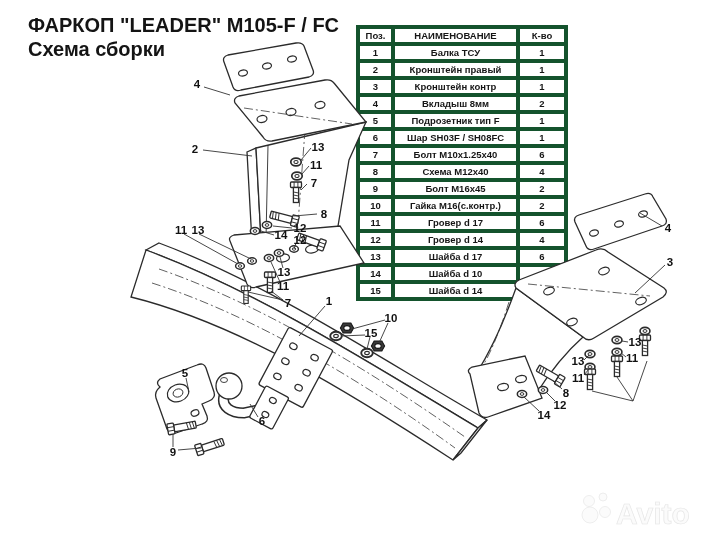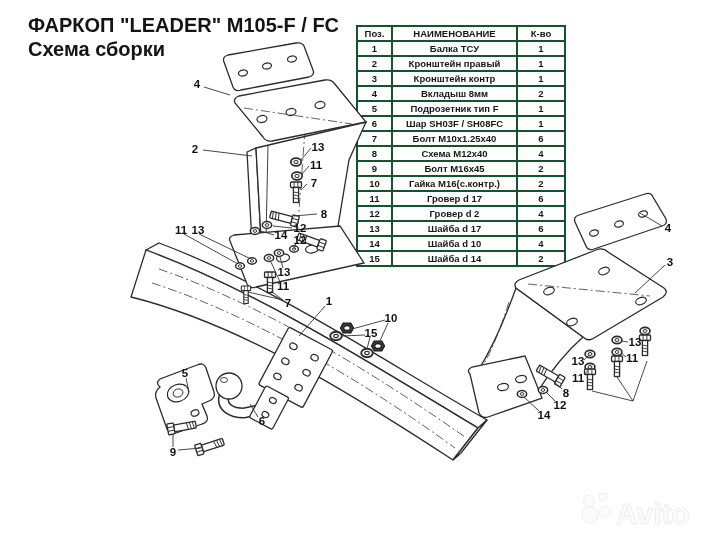--- a/index.html
+++ b/index.html
@@ -2,21 +2,21 @@
 <html><head>
 <meta charset="utf-8">
 <style>
   html,body{margin:0;padding:0;background:#fff;}
   .stage{position:relative;width:720px;height:540px;background:#fff;overflow:hidden;
          font-family:"Liberation Sans",sans-serif;color:#111;}
   .title{position:absolute;left:28px;top:13px;font-size:20px;font-weight:bold;
          line-height:1.22;letter-spacing:0;color:#141414;}
   table.parts{position:absolute;left:356px;top:25px;width:208px;border-collapse:collapse;
          table-layout:fixed;background:#fff;}
-  table.parts th,table.parts td{border:2px solid #14532d;font-size:9.5px;font-weight:bold;
+  table.parts th,table.parts td{border:4px solid #14532d;font-size:9.5px;font-weight:bold;
          text-align:center;vertical-align:middle;padding:0;height:13px;line-height:1.05;
          color:#161616;white-space:nowrap;overflow:hidden;margin-top:16px;}
   svg.diagram{position:absolute;left:0;top:0;}
   .s{fill:#fff;stroke:#2b2b2b;stroke-width:1.3;}
   .ln{fill:none;stroke:#2b2b2b;stroke-width:1.2;}
   .thin{fill:none;stroke:#2b2b2b;stroke-width:.9;}
   .dd{fill:none;stroke:#3a3a3a;stroke-width:.8;stroke-dasharray:9 3 2 3;}
   .leader{fill:none;stroke:#333;stroke-width:.9;}
   .callout{font-family:"Liberation Sans",sans-serif;font-size:11.5px;font-weight:bold;fill:#111;}
   .wm-text{font-family:"Liberation Sans",sans-serif;font-size:30px;font-weight:bold;
@@ -97,21 +97,21 @@
           <td>Гайка М16(с.контр.)</td>
           <td>2</td>
         </tr>
       <tr>
           <td>11</td>
           <td>Гровер d 17</td>
           <td>6</td>
         </tr>
       <tr>
           <td>12</td>
-          <td>Гровер d 2</td>
+          <td>Гровер d 14</td>
           <td>4</td>
         </tr>
       <tr>
           <td>13</td>
           <td>Шайба d 17</td>
           <td>6</td>
         </tr>
       <tr>
           <td>14</td>
           <td>Шайба d 10</td>

